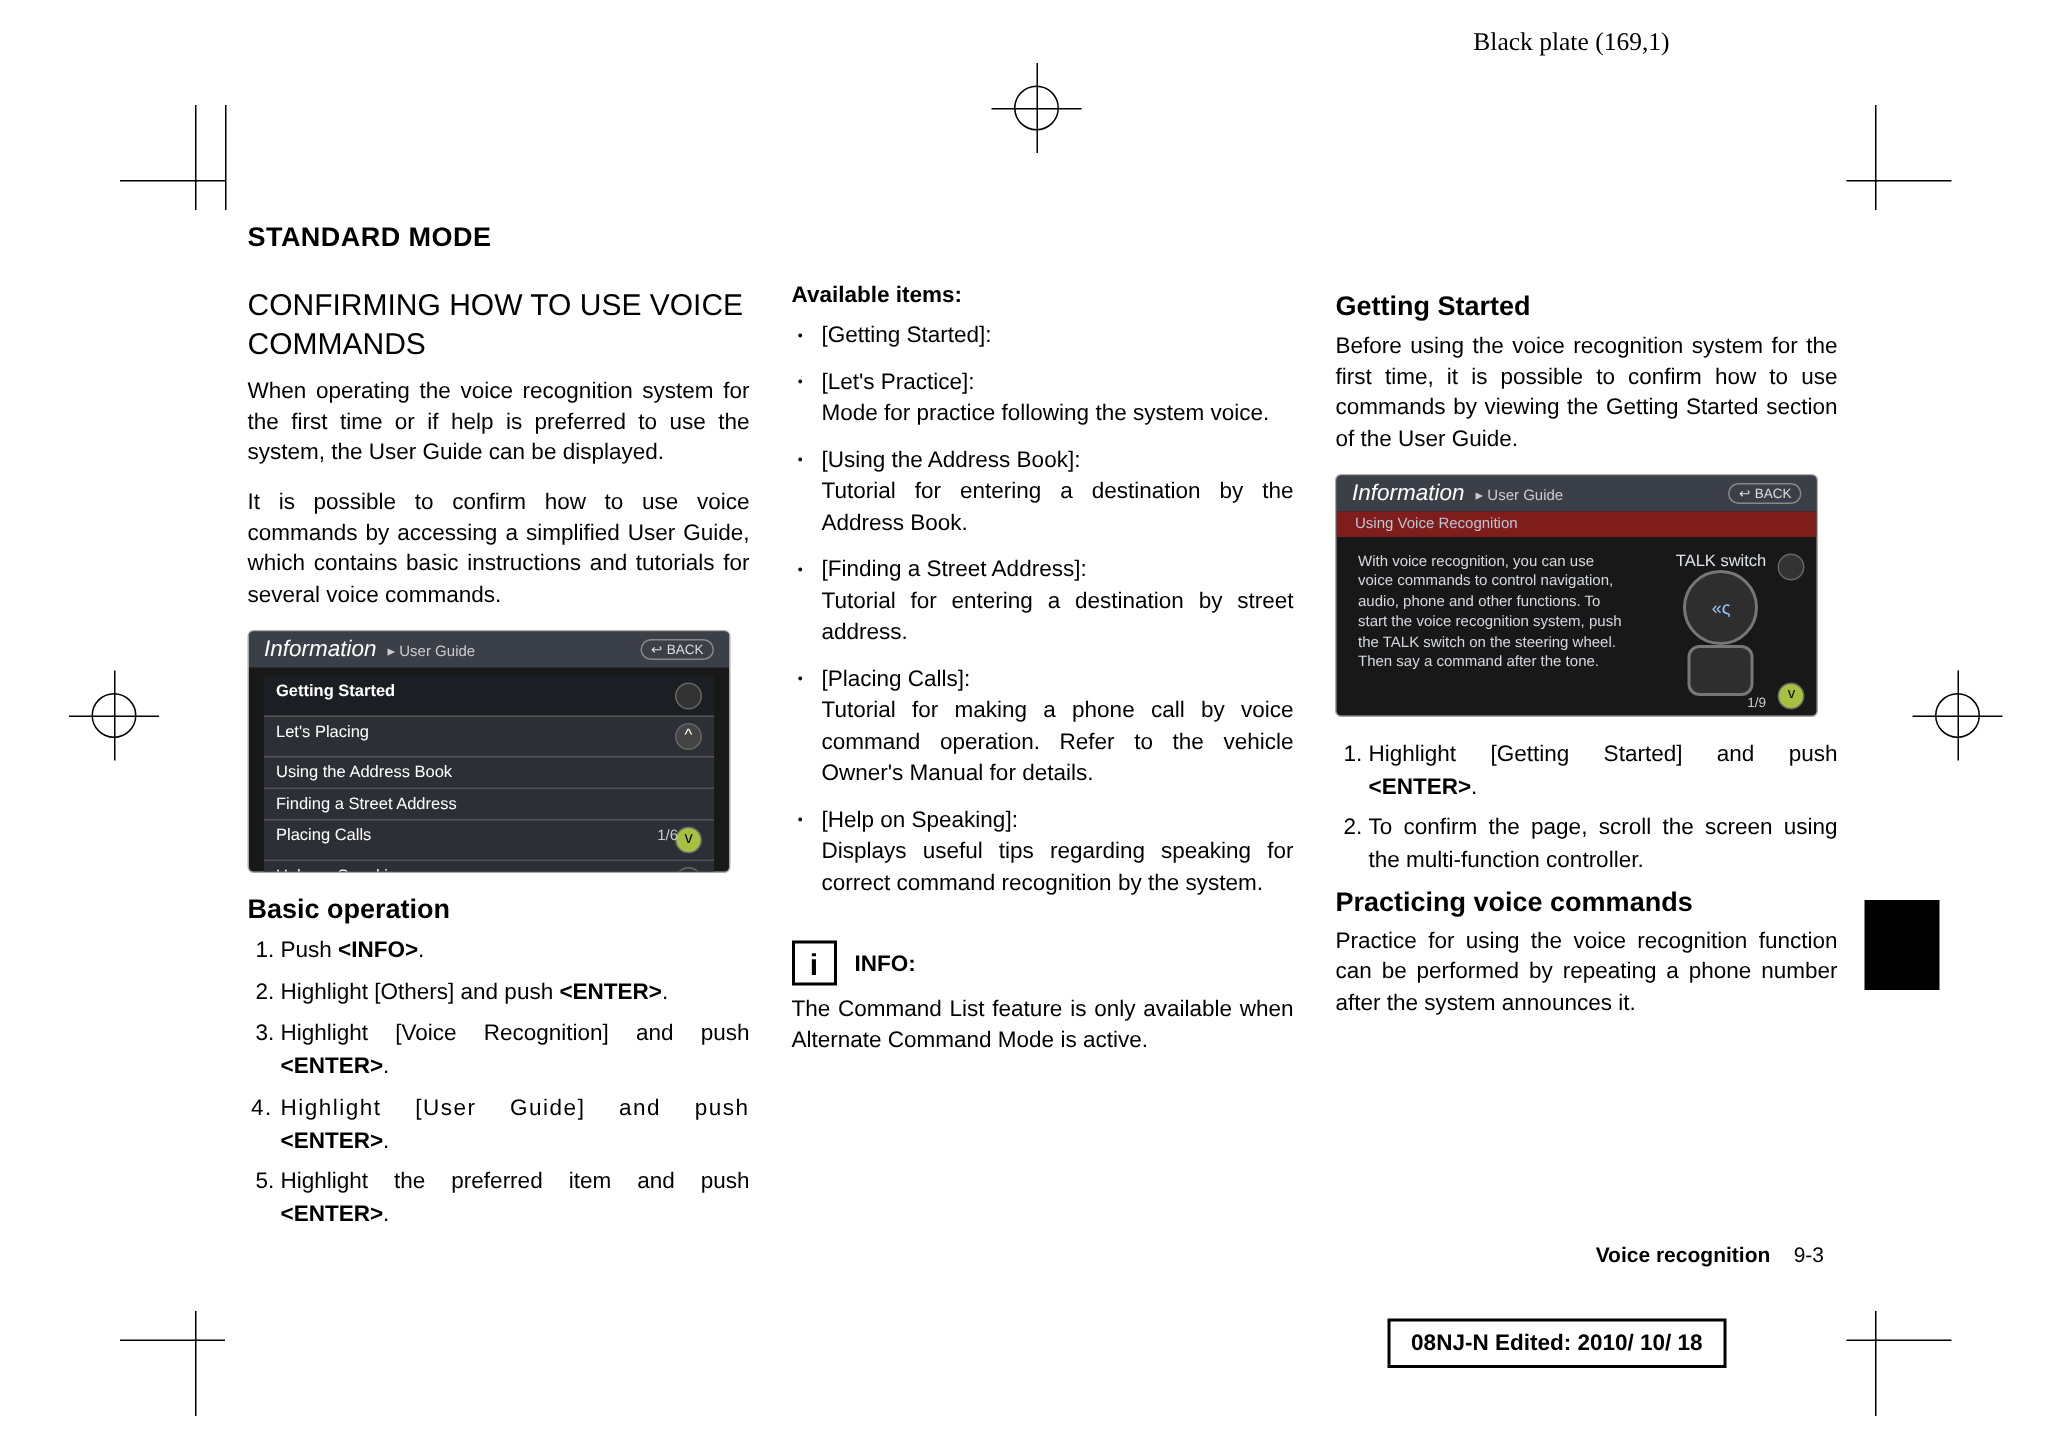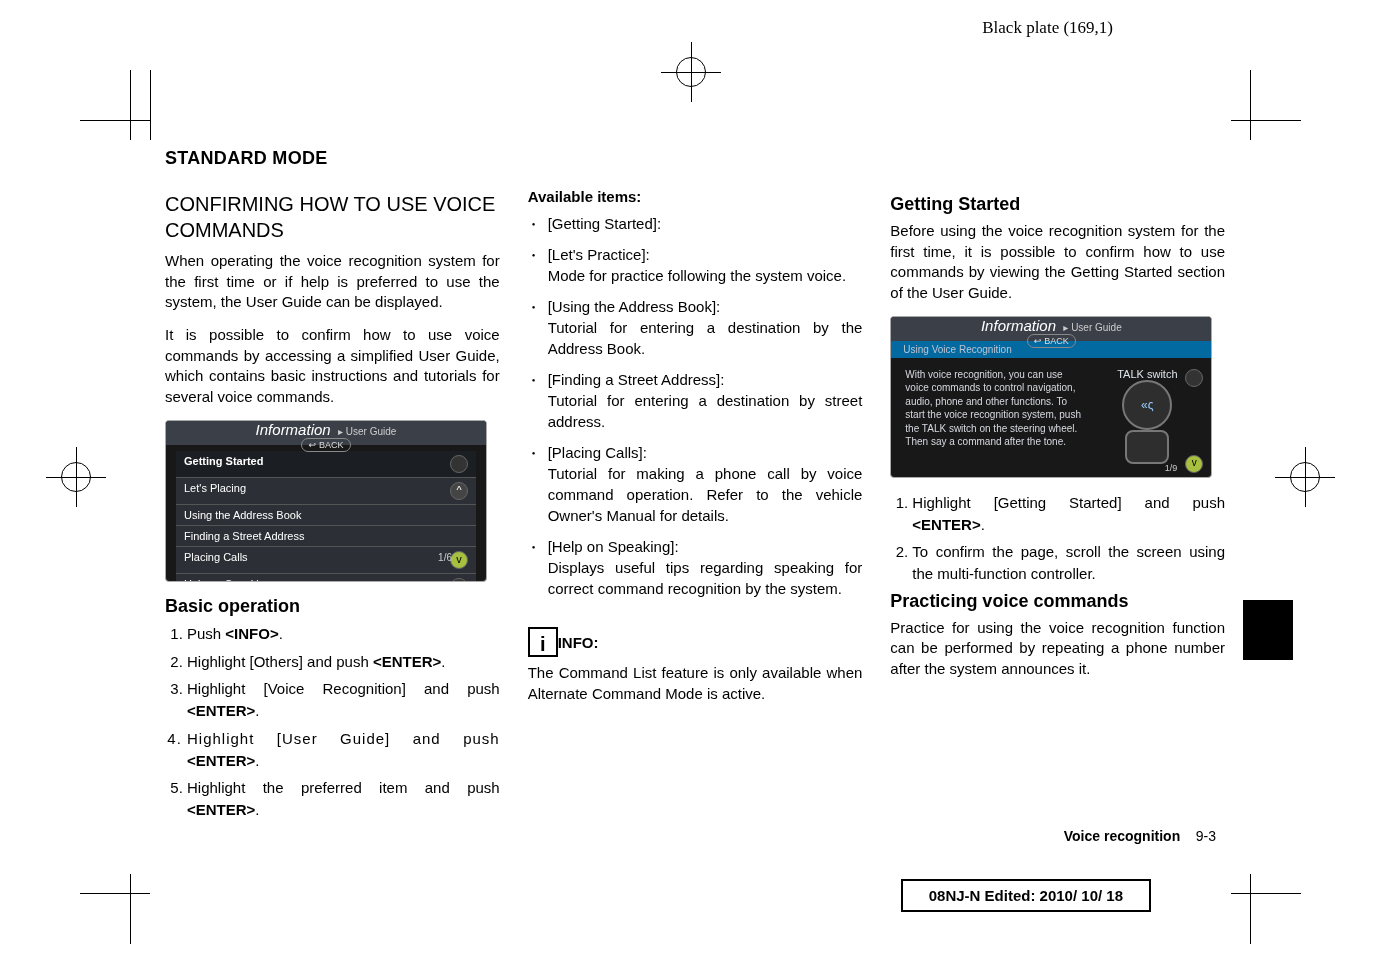--- a/index.html
+++ b/index.html
@@ -95,60 +95,60 @@
   ol.steps { padding-left: 22px; margin: 0; }
   ol.steps li { font-size: 15px; line-height: 1.45; margin-bottom: 6px; text-align: justify; }
   .avail { font-weight: bold; font-size: 15px; margin: 0 0 8px 0; }
   ul.bullets { list-style: none; padding: 0; margin: 0; }
   ul.bullets > li { font-size: 15px; line-height: 1.4; margin-bottom: 10px; padding-left: 20px; position: relative; text-align: justify; }
   ul.bullets > li::before {
     content: "●"; position: absolute; left: 4px; color: #000; font-size: 6px; top: 7px;
   }
   .sub3 { font-size: 18px; margin: 6px 0 6px 0; }
   .info-box {
-    display:inline-flex; align-items:center; gap:0; font-weight:bold; font-size:15px;
+    display:inline-flex; align-items:center; gap:12px; font-weight:bold; font-size:15px;
     margin-top: 18px;
   }
   .info-icon {
     width:26px; height:26px; border:2px solid #000; display:flex; align-items:flex-end; justify-content:center;
     font-weight: bold; font-size: 20px; line-height: 22px; padding-bottom:0;
   }
   .info-icon::before { content:"i"; }
   .screenshot {
     width: 320px; height: 160px; background:#181818; border: 1px solid #aaa;
     border-radius: 4px; margin: 8px 0 14px 0; position:relative; color:#eee;
     font-size: 11px; overflow:hidden;
   }
   .ss-header {
     background:#3a3f48; height:24px; display:flex; align-items:center; padding:0 10px;
-    justify-content: space-between; font-size:12px; color:#fff;flex-direction:column;
+    justify-content: space-between; font-size:12px; color:#fff;
   }
   .ss-header .ital { font-style: italic; font-size:15px;}
   .ss-header .small { font-size: 10px; color:#ccc; margin-left:4px;}
   .back-btn { font-size:9px; color:#ddd; border:1px solid #888; border-radius:10px; padding:1px 6px; display:flex; align-items:center; gap:3px;}
   .ss-list { padding: 6px 10px; }
   .ss-row { background:#2c3036; border-top:1px solid #555; padding:4px 8px; color:#fff; display:flex; justify-content:space-between; font-size:11px;}
   .ss-row.first { border-top:none; background:#1b1e22; font-weight:bold;}
   .ss-knob { width:16px;height:16px;border-radius:50%;background:#333;border:1px solid #666;display:inline-block;}
   .ss2-body { display:flex; gap:12px; padding:10px 14px;}
   .ss2-text { flex:1; font-size:10px; color:#d6d9e0; line-height:1.35;}
   .ss2-right { width:100px; display:flex; flex-direction:column; align-items:center; gap:0;}
   .talk-label { font-size:11px; color:#dce3ea;}
   .wheel-btn { width:46px;height:46px;border-radius:50%;background:#2e2e2e;border:2px solid #777;display:flex;align-items:center;justify-content:center;}
-  .ss-sub { background:#0369a1; color:#bcc4d1; font-size:10px; padding:3px 12px;}
+  .ss-sub { background:#7f1d1d; color:#bcc4d1; font-size:10px; padding:3px 12px;}
   .page-footer {
     position:absolute; bottom: 110px; right: 165px; font-size:14px;
   }
   .page-footer .b { font-weight:bold;}
   .black-tab {
     position: absolute; right: 88px; top: 600px; width: 50px; height: 60px; background:#000;
   }
   .edit-box {
     position:absolute; bottom: 42px; right: 230px;
-    border: 2px solid #000; padding: 6px 26px; font-weight: bold; font-size: 15px;
+    border: 2px solid #000; padding: 6px 14px; font-weight: bold; font-size: 15px;
   }
 </style>
 </head>
 <body>
 
 <div class="page">
 
   <div class="top-right">Black plate (169,1)</div>
 
   <div class="crop-top-left"></div>

